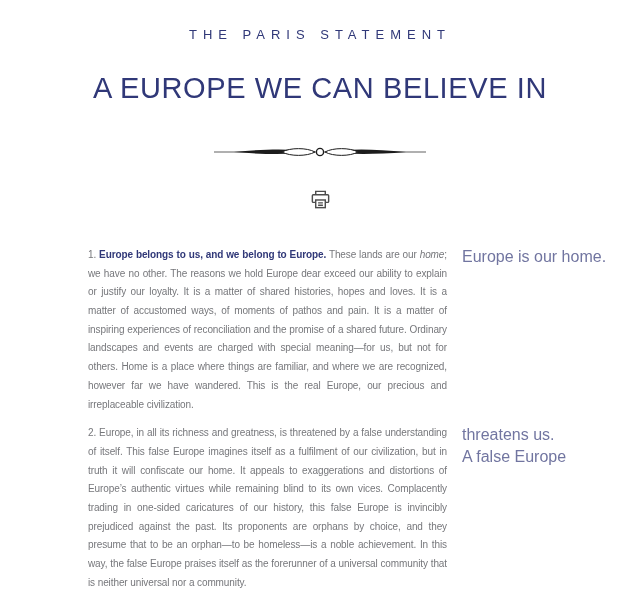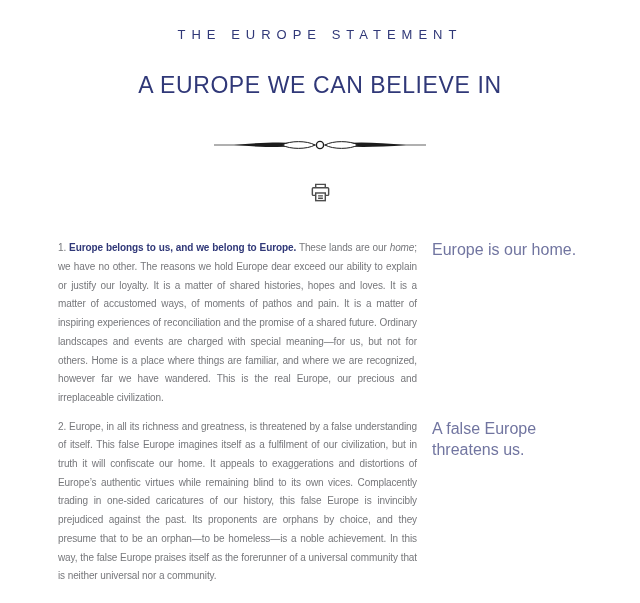--- a/index.html
+++ b/index.html
@@ -19,33 +19,33 @@
 
   header{ text-align:center; }
   .kicker{
     padding-top:27px;
     font-size:13px; letter-spacing:6px; font-weight:400;
     color:var(--accent);
     text-decoration:none; display:block; cursor:pointer;
   }
   .title{
     margin-top:31px;
-    font-size:23px; font-weight:400; letter-spacing:0.6px;
+    font-size:29px; font-weight:400; letter-spacing:0.6px;
     color:var(--accent); line-height:1.1;text-align:center;
   }
   .divider-wrap{ margin-top:38px; }
   .divider-wrap svg{ display:block; margin:0 auto; }
   .print-btn{
     margin-top:27px;
     background:none; border:none; cursor:pointer; padding:0;
     display:inline-block; line-height:0;
   }
   .print-btn svg{ width:23px; height:23px; }
 
-  .content{ margin-top:31px; padding-left:58px; }
+  .content{ margin-top:31px; padding-left:88px; }
   .para-row{ display:flex; align-items:flex-start; }
   .para-text{
     width:359px;
     font-size:10px; letter-spacing:-0.1px;
     line-height:18.7px;
     color:var(--body-text);
     text-align:justify;
     margin-bottom:10px;
   }
   .seg-plain{}
@@ -57,21 +57,21 @@
     font-size:16px; line-height:21.5px;
     color:var(--note);
   }
   .margin-note .note-line{ white-space:nowrap; }
 </style>
 </head>
 <body>
 
 <div class="page">
   <header>
-    <a class="kicker">THE EUROPE STATEMENT</a>
+    <a class="kicker">THE PARIS STATEMENT</a>
     <h1 class="title">A EUROPE WE CAN BELIEVE IN</h1>
 
     <div class="divider-wrap">
       <svg width="216" height="18" viewBox="0 0 216 18">
         <path d="M2 9 H214" stroke="var(--divider)" stroke-width="0.7" fill="none"></path>
         <path d="M22 9 C55 5.8, 80 5.5, 99 9 C80 11.5, 55 11.8, 22 9 Z" fill="var(--divider)"></path>
         <path d="M194 9 C161 5.8, 136 5.5, 117 9 C136 11.5, 161 11.8, 194 9 Z" fill="var(--divider)"></path>
         <path d="M70 9 C78 4.5, 95 4.5, 103 9 C95 13.5, 78 13.5, 70 9 Z" fill="#ffffff" stroke="var(--divider)" stroke-width="1"></path>
         <path d="M146 9 C138 4.5, 121 4.5, 113 9 C121 13.5, 138 13.5, 146 9 Z" fill="#ffffff" stroke="var(--divider)" stroke-width="1"></path>
         <circle cx="108" cy="9" r="3.6" fill="#ffffff" stroke="var(--divider)" stroke-width="1.4"></circle>
@@ -92,18 +92,18 @@
     <section class="para-row">
       <p class="para-text"><span class="seg-plain">1. </span><span class="seg-bold-accent">Europe belongs to us, and we belong to Europe.</span><span class="seg-plain"> These lands are our </span><span class="seg-italic">home</span><span class="seg-plain">; we have no other. The reasons we hold Europe dear exceed our ability to explain or justify our loyalty. It is a matter of shared histories, hopes and loves. It is a matter of accustomed ways, of moments of pathos and pain. It is a matter of inspiring experiences of reconciliation and the promise of a shared future. Ordinary landscapes and events are charged with special meaning—for us, but not for others. Home is a place where things are familiar, and where we are recognized, however far we have wandered. This is the real Europe, our precious and irreplaceable civilization.</span></p>
       <aside class="margin-note">
           <div class="note-line">Europe is our home.</div>
         </aside>
     </section>
 
     <section class="para-row">
       <p class="para-text"><span class="seg-plain">2. Europe, in all its richness and greatness, is threatened by a false understanding of itself. This false Europe imagines itself as a fulfilment of our civilization, but in truth it will confiscate our home. It appeals to exaggerations and distortions of Europe’s authentic virtues while remaining blind to its own vices. Complacently trading in one-sided caricatures of our history, this false Europe is invincibly prejudiced against the past. Its proponents are orphans by choice, and they presume that to be an orphan—to be homeless—is a noble achievement. In this way, the false Europe praises itself as the forerunner of a universal community that is neither universal nor a community.</span></p>
       <aside class="margin-note">
+          <div class="note-line">threatens us.</div>
           <div class="note-line">A false Europe</div>
-          <div class="note-line">threatens us.</div>
         </aside>
     </section>
   </main>
 </div>
 
 </body></html>

